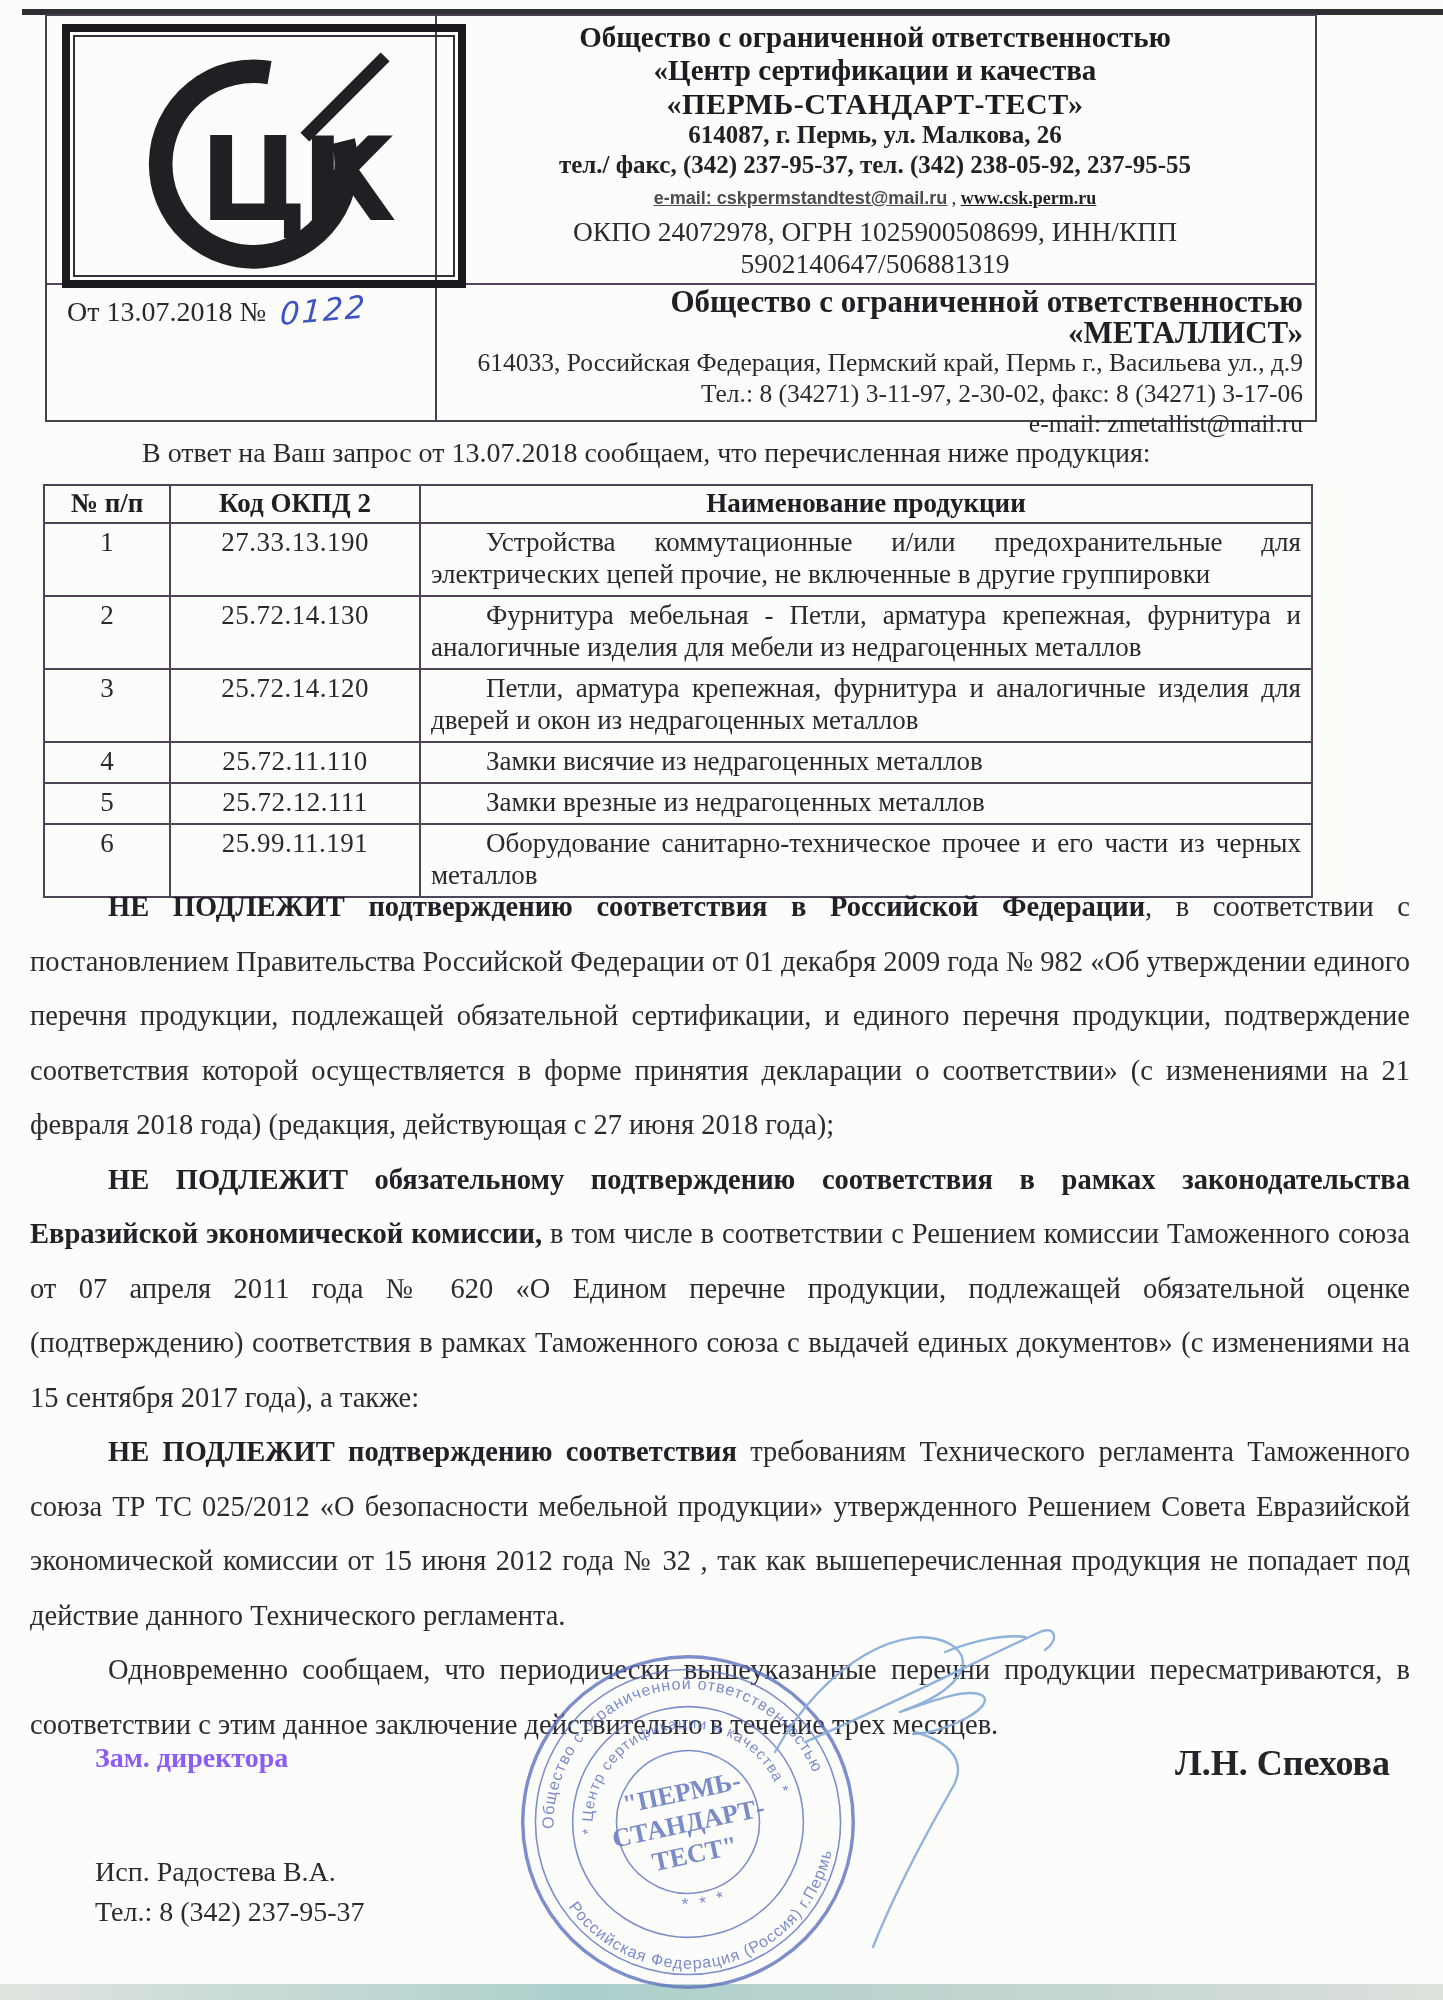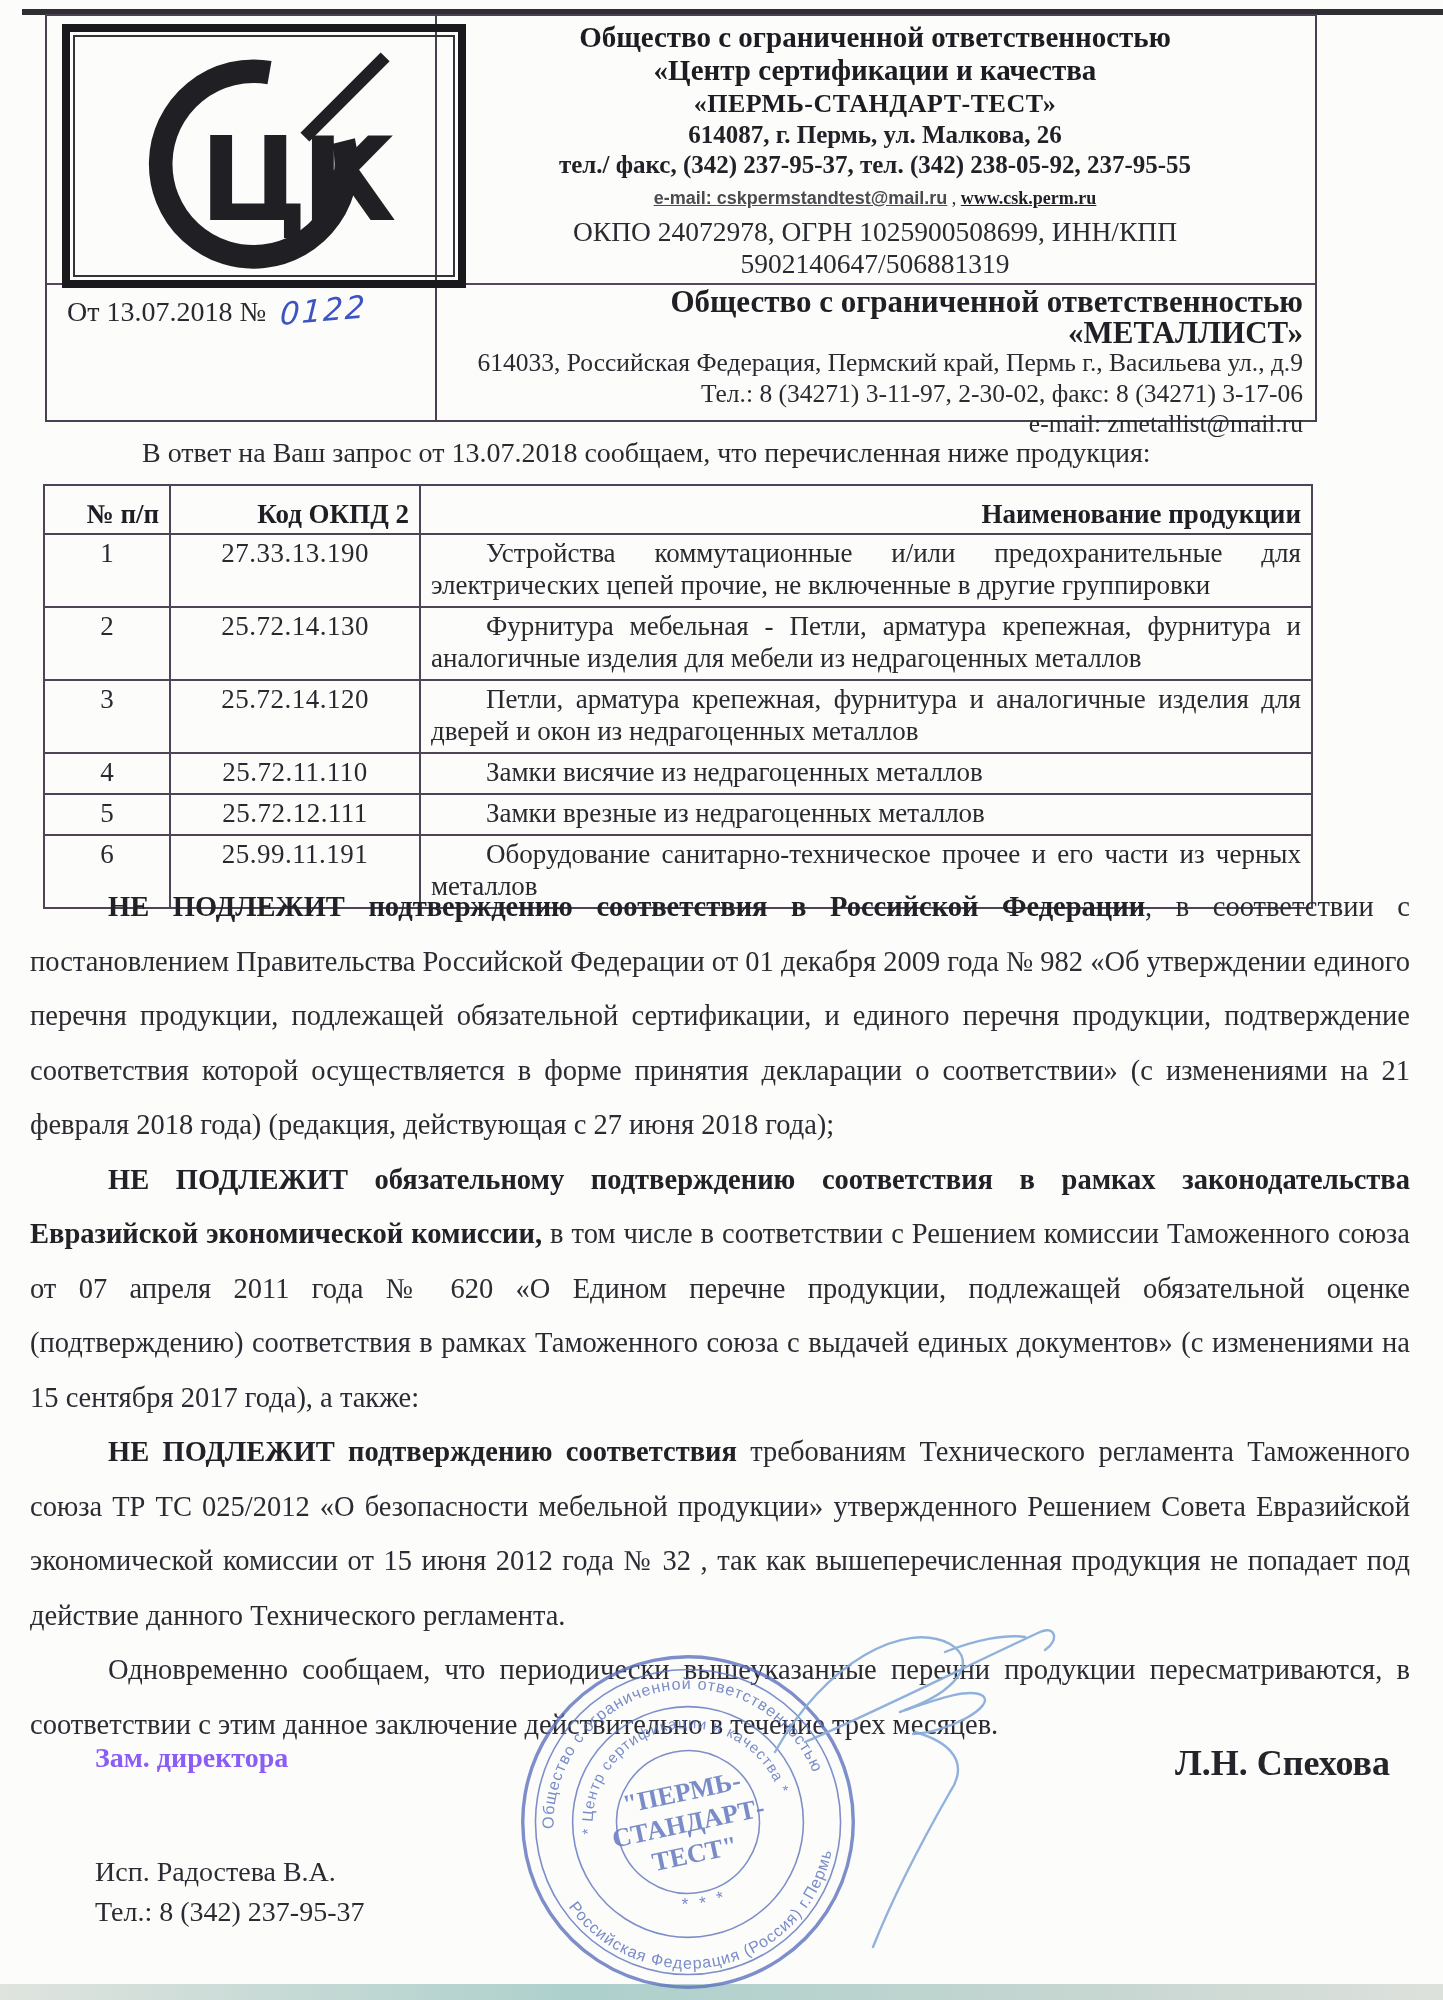--- a/index.html
+++ b/index.html
@@ -20,37 +20,37 @@
   .logo-box{position:absolute;left:15px;top:8px;width:352px;height:248px;border:8px solid #1a191d;padding-left:36px;}
   .logo-inner{position:absolute;inset:3px;border:2px solid #35333a;display:flex;align-items:center;justify-content:center;}
 
   .out-line{position:absolute;left:20px;top:276px;font-size:28px;color:#2a2930;}
   .out-num{font-family:"DejaVu Sans",sans-serif;font-style:italic;color:#3d53c2;font-size:31px;
            display:inline-block;transform:rotate(-5deg) skewX(-8deg);margin-left:14px;letter-spacing:2px;}
 
   .company{position:absolute;left:392px;top:5px;width:872px;text-align:center;line-height:33px;}
   .co-l1{font-size:29px;font-weight:bold;color:#1d1c22;}
   .co-l2{font-size:29px;font-weight:bold;color:#1d1c22;}
-  .co-l3{font-size:26px;font-weight:bold;color:#1d1c22;letter-spacing:.5px;}
+  .co-l3{font-size:30px;font-weight:bold;color:#1d1c22;letter-spacing:.5px;}
   .co-addr,.co-tel{font-size:25px;font-weight:bold;color:#222128;line-height:30px;}
   .co-mailline{font-size:18px;line-height:36px;text-align:center;}
   .co-mail{font-family:"Liberation Sans",sans-serif;font-weight:bold;color:#4c4b50;text-decoration:underline;}
   .co-site{font-weight:bold;color:#1f1e24;text-decoration:underline;}
   .co-codes{font-size:27.5px;color:#2b2a31;line-height:32px;}
 
   .recipient{position:absolute;left:392px;top:271px;width:864px;text-align:right;line-height:30.5px;padding-right:4px;}
   .rc-name{font-size:31px;font-weight:bold;color:#201f26;}
   .rc-line{font-size:25.5px;color:#2b2a31;}
 
   .intro{left:142px;top:437px;font-size:28px;color:#2a2930;}
 
   table.products{position:absolute;left:43px;top:484px;width:1270px;border-collapse:collapse;
                  font-size:27px;color:#2a2930;}
   table.products td,table.products th{border:2px solid #4e4357;padding:2px 10px 5px 10px;line-height:32px;vertical-align:top;}
-  table.products th{font-weight:bold;text-align:right;padding-top:12px;padding-bottom:3px;color:#1f1e25;margin-top:48px;}
+  table.products th{font-weight:bold;text-align:center;padding-top:1px;padding-bottom:3px;color:#1f1e25;margin-top:48px;}
   td.c-num{text-align:center;width:104px;vertical-align:middle;}
   td.c-code{text-align:center;width:228px;vertical-align:middle;letter-spacing:.5px;}
   td.c-name{text-align:justify;text-indent:55px;border-radius:11px;}
 
   .bodytext{left:30px;top:880px;width:1380px;}
   .bodytext p{margin:0;font-size:28.5px;line-height:54.5px;text-align:justify;text-indent:78px;color:#2c2b33;}
   .bodytext .b{font-weight:bold;color:#222128;}
 
   .sig-pos{left:95px;top:1742px;font-size:28px;font-weight:bold;color:#8b5cf6;text-align:center;}
   .sig-name{left:1150px;top:1742px;width:240px;text-align:right;font-size:36px;font-weight:bold;color:#25242b;}

